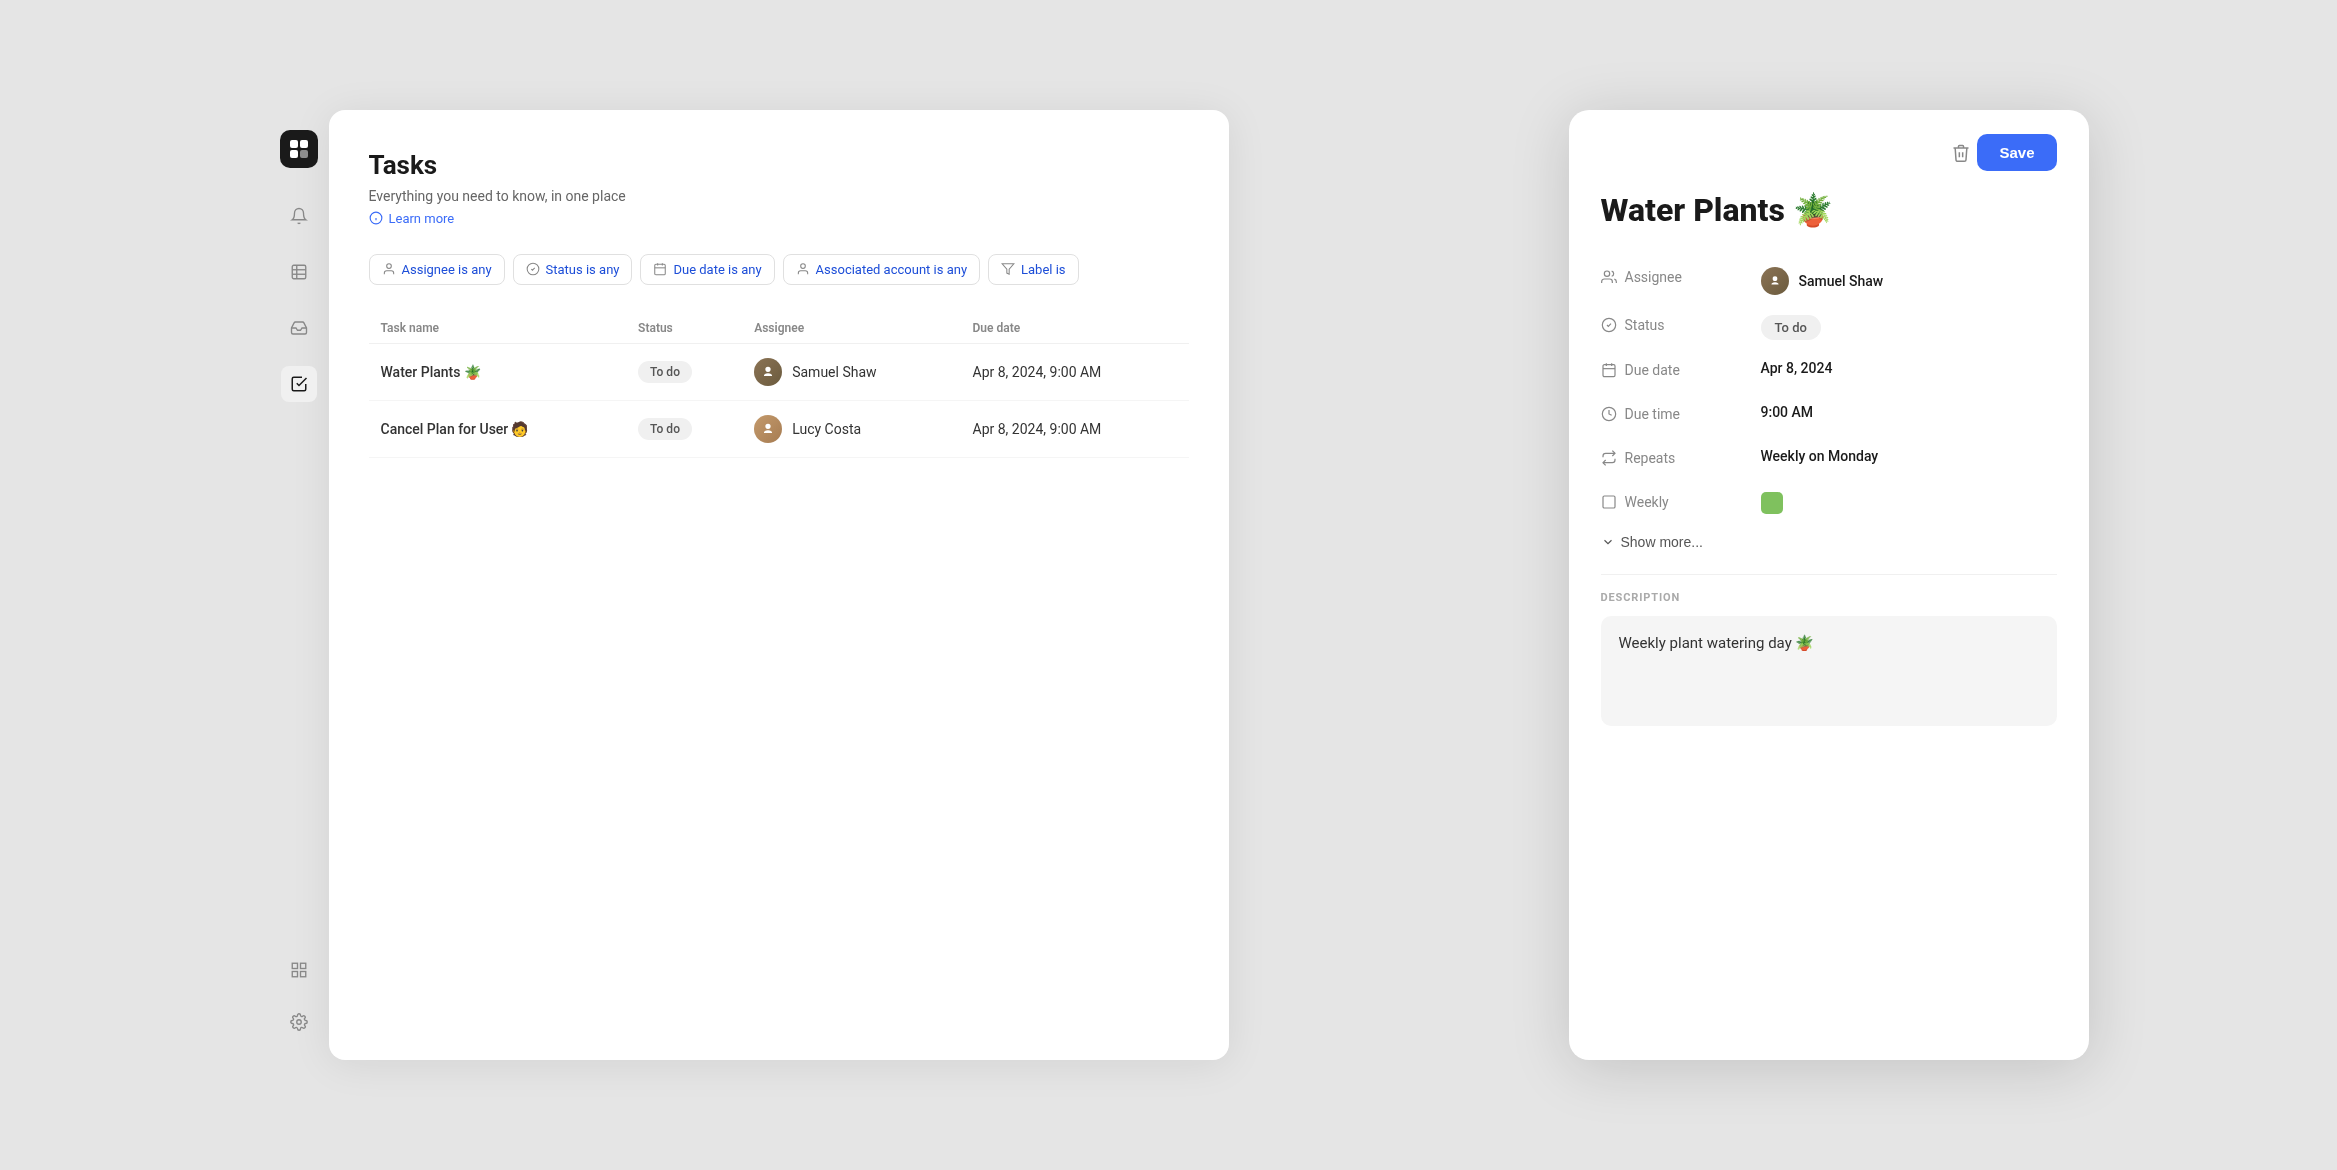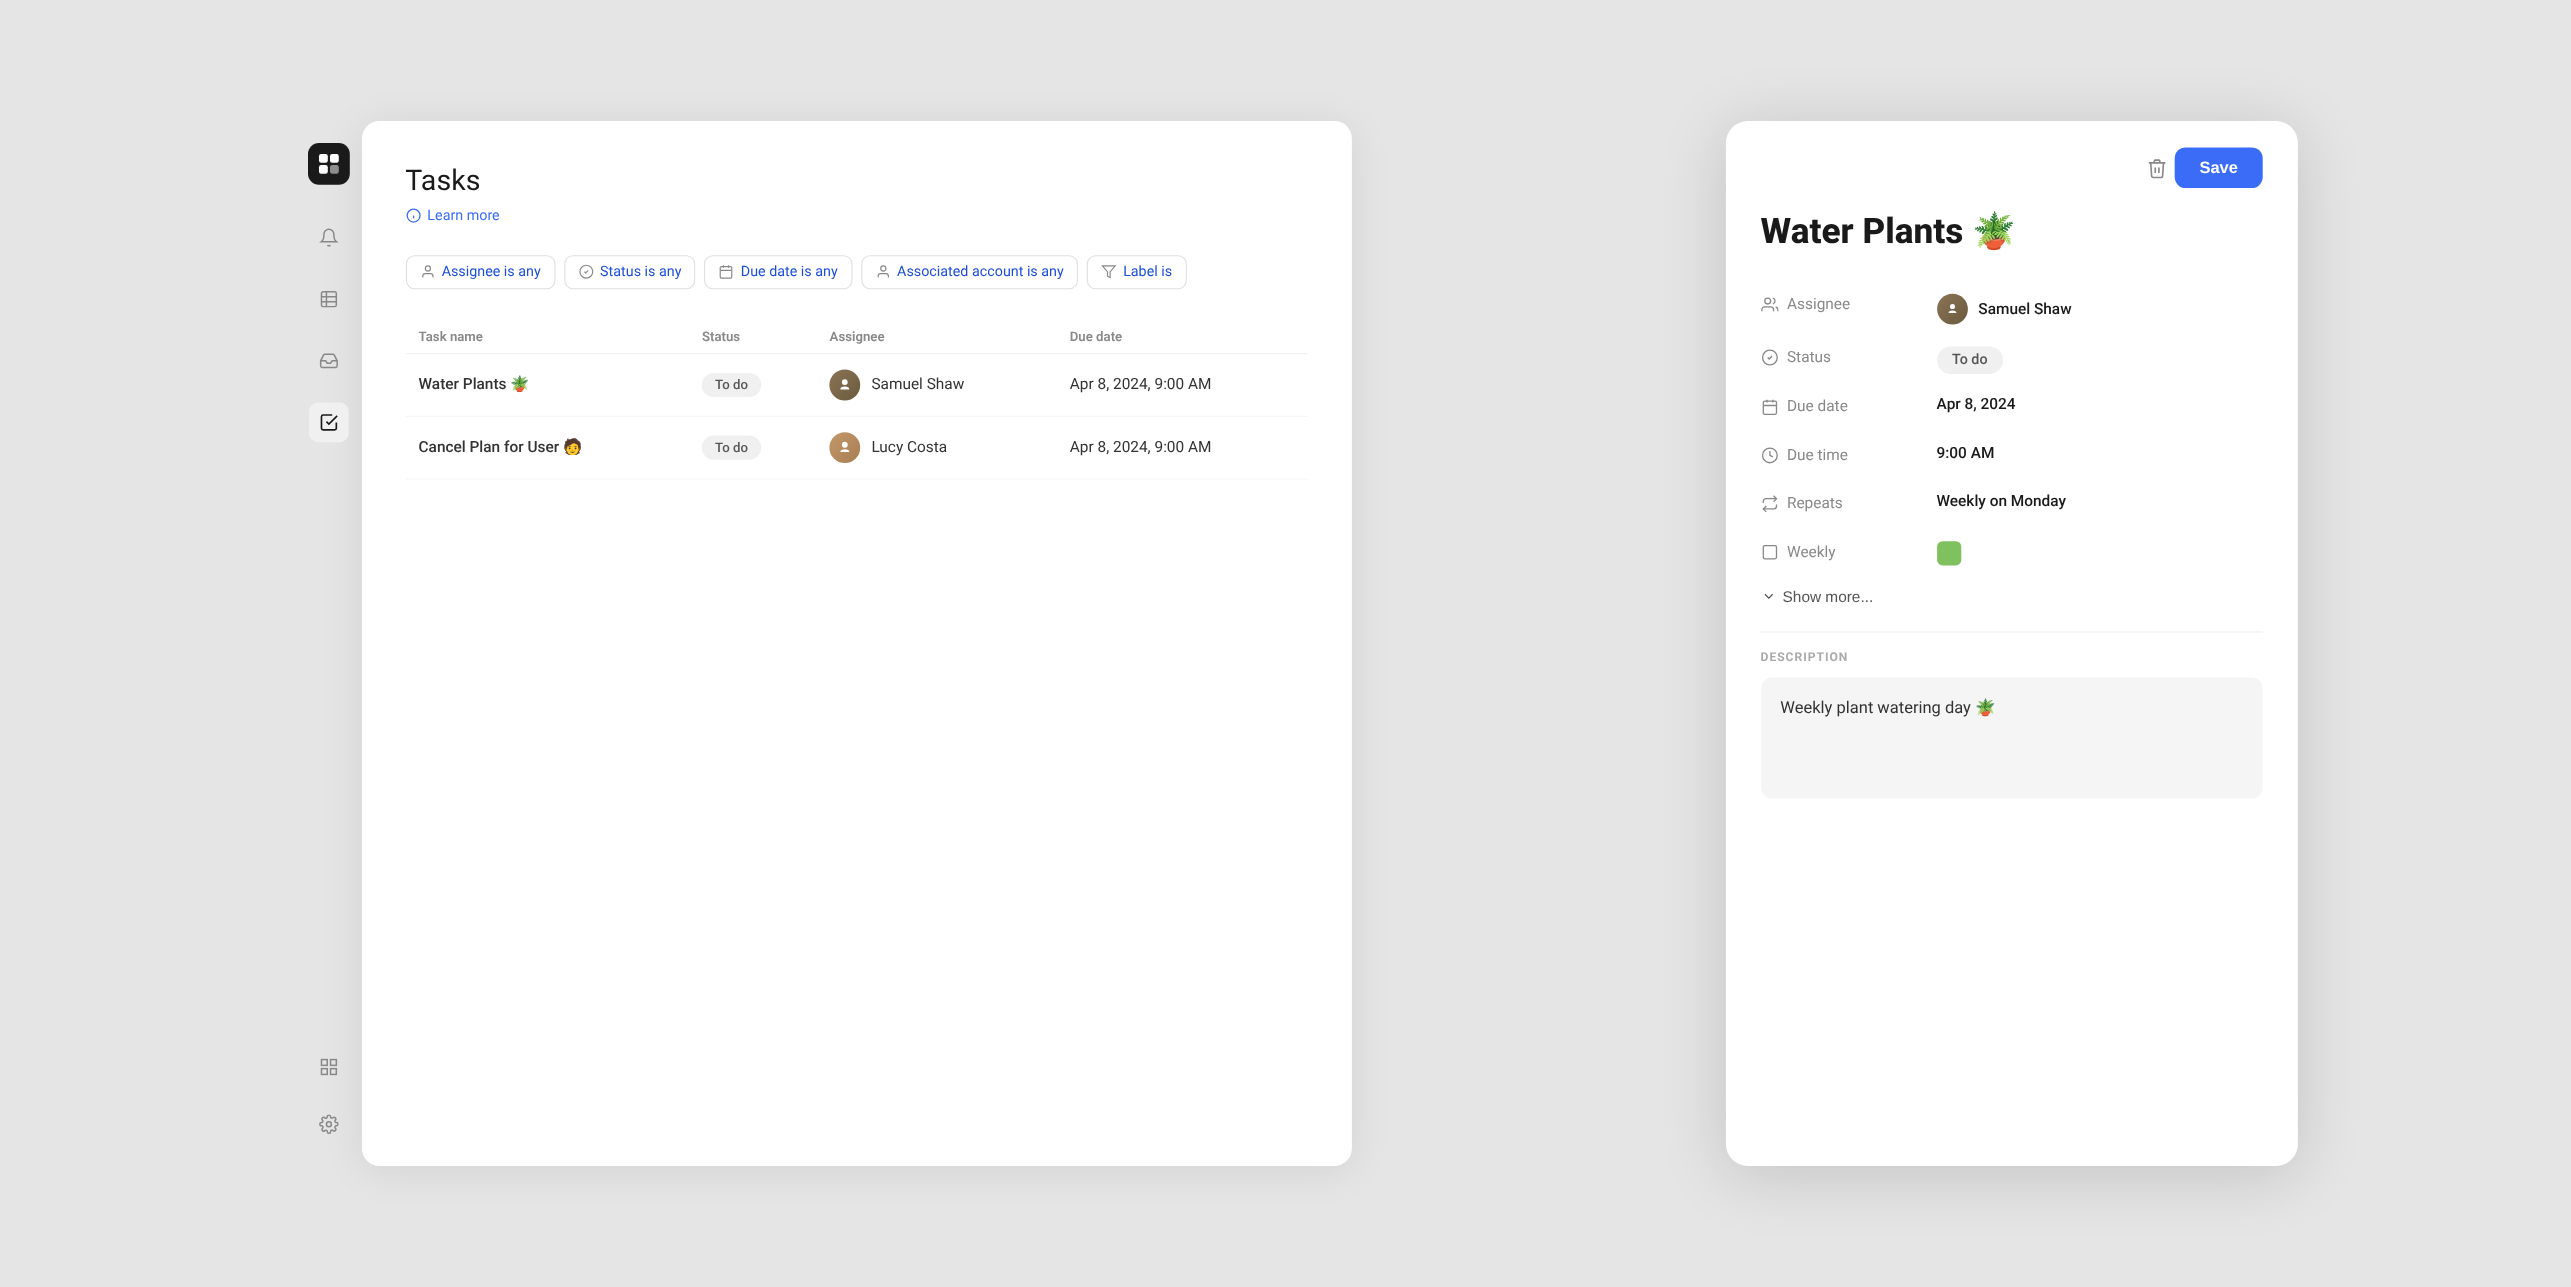--- a/index.html
+++ b/index.html
@@ -81,21 +81,21 @@
       flex: 1;
       padding: 40px 40px 30px 40px;
       position: relative;
       box-shadow: 0 4px 40px rgba(0,0,0,0.08);
       overflow: hidden;
       max-width: 900px;
     }
 
     .page-title {
       font-size: 26px;
-      font-weight: 400;
+      font-weight: 700;
       color: #1a1a1a;
       margin-bottom: 8px;
     }
 
     .page-subtitle {
       font-size: 14px;
       color: #666;
       margin-bottom: 6px;
     }
 
@@ -402,20 +402,21 @@
         <svg width="18" height="18" viewBox="0 0 24 24" fill="none" stroke="currentColor" stroke-width="1.8">
           <circle cx="12" cy="12" r="3"></circle>
           <path d="M19.4 15a1.65 1.65 0 0 0 .33 1.82l.06.06a2 2 0 0 1-2.83 2.83l-.06-.06a1.65 1.65 0 0 0-1.82-.33 1.65 1.65 0 0 0-1 1.51V21a2 2 0 0 1-4 0v-.09A1.65 1.65 0 0 0 9 19.4a1.65 1.65 0 0 0-1.82.33l-.06.06a2 2 0 0 1-2.83-2.83l.06-.06A1.65 1.65 0 0 0 4.68 15a1.65 1.65 0 0 0-1.51-1H3a2 2 0 0 1 0-4h.09A1.65 1.65 0 0 0 4.6 9a1.65 1.65 0 0 0-.33-1.82l-.06-.06a2 2 0 0 1 2.83-2.83l.06.06A1.65 1.65 0 0 0 9 4.68a1.65 1.65 0 0 0 1-1.51V3a2 2 0 0 1 4 0v.09a1.65 1.65 0 0 0 1 1.51 1.65 1.65 0 0 0 1.82-.33l.06-.06a2 2 0 0 1 2.83 2.83l-.06.06A1.65 1.65 0 0 0 19.4 9a1.65 1.65 0 0 0 1.51 1H21a2 2 0 0 1 0 4h-.09a1.65 1.65 0 0 0-1.51 1z"></path>
         </svg>
       </div>
     </div>
   </div>
 
   <div class="main-panel">
     <h1 class="page-title">Tasks</h1>
+    <p class="page-subtitle">Everything you need to know, in one place</p>
     <a class="learn-more-link">
       <svg viewBox="0 0 24 24" fill="none" stroke="currentColor" stroke-width="2">
         <circle cx="12" cy="12" r="10"></circle>
         <line x1="12" y1="16" x2="12" y2="12"></line>
         <line x1="12" y1="8" x2="12.01" y2="8"></line>
       </svg>
       <span>Learn more</span>
     </a>
 
     

